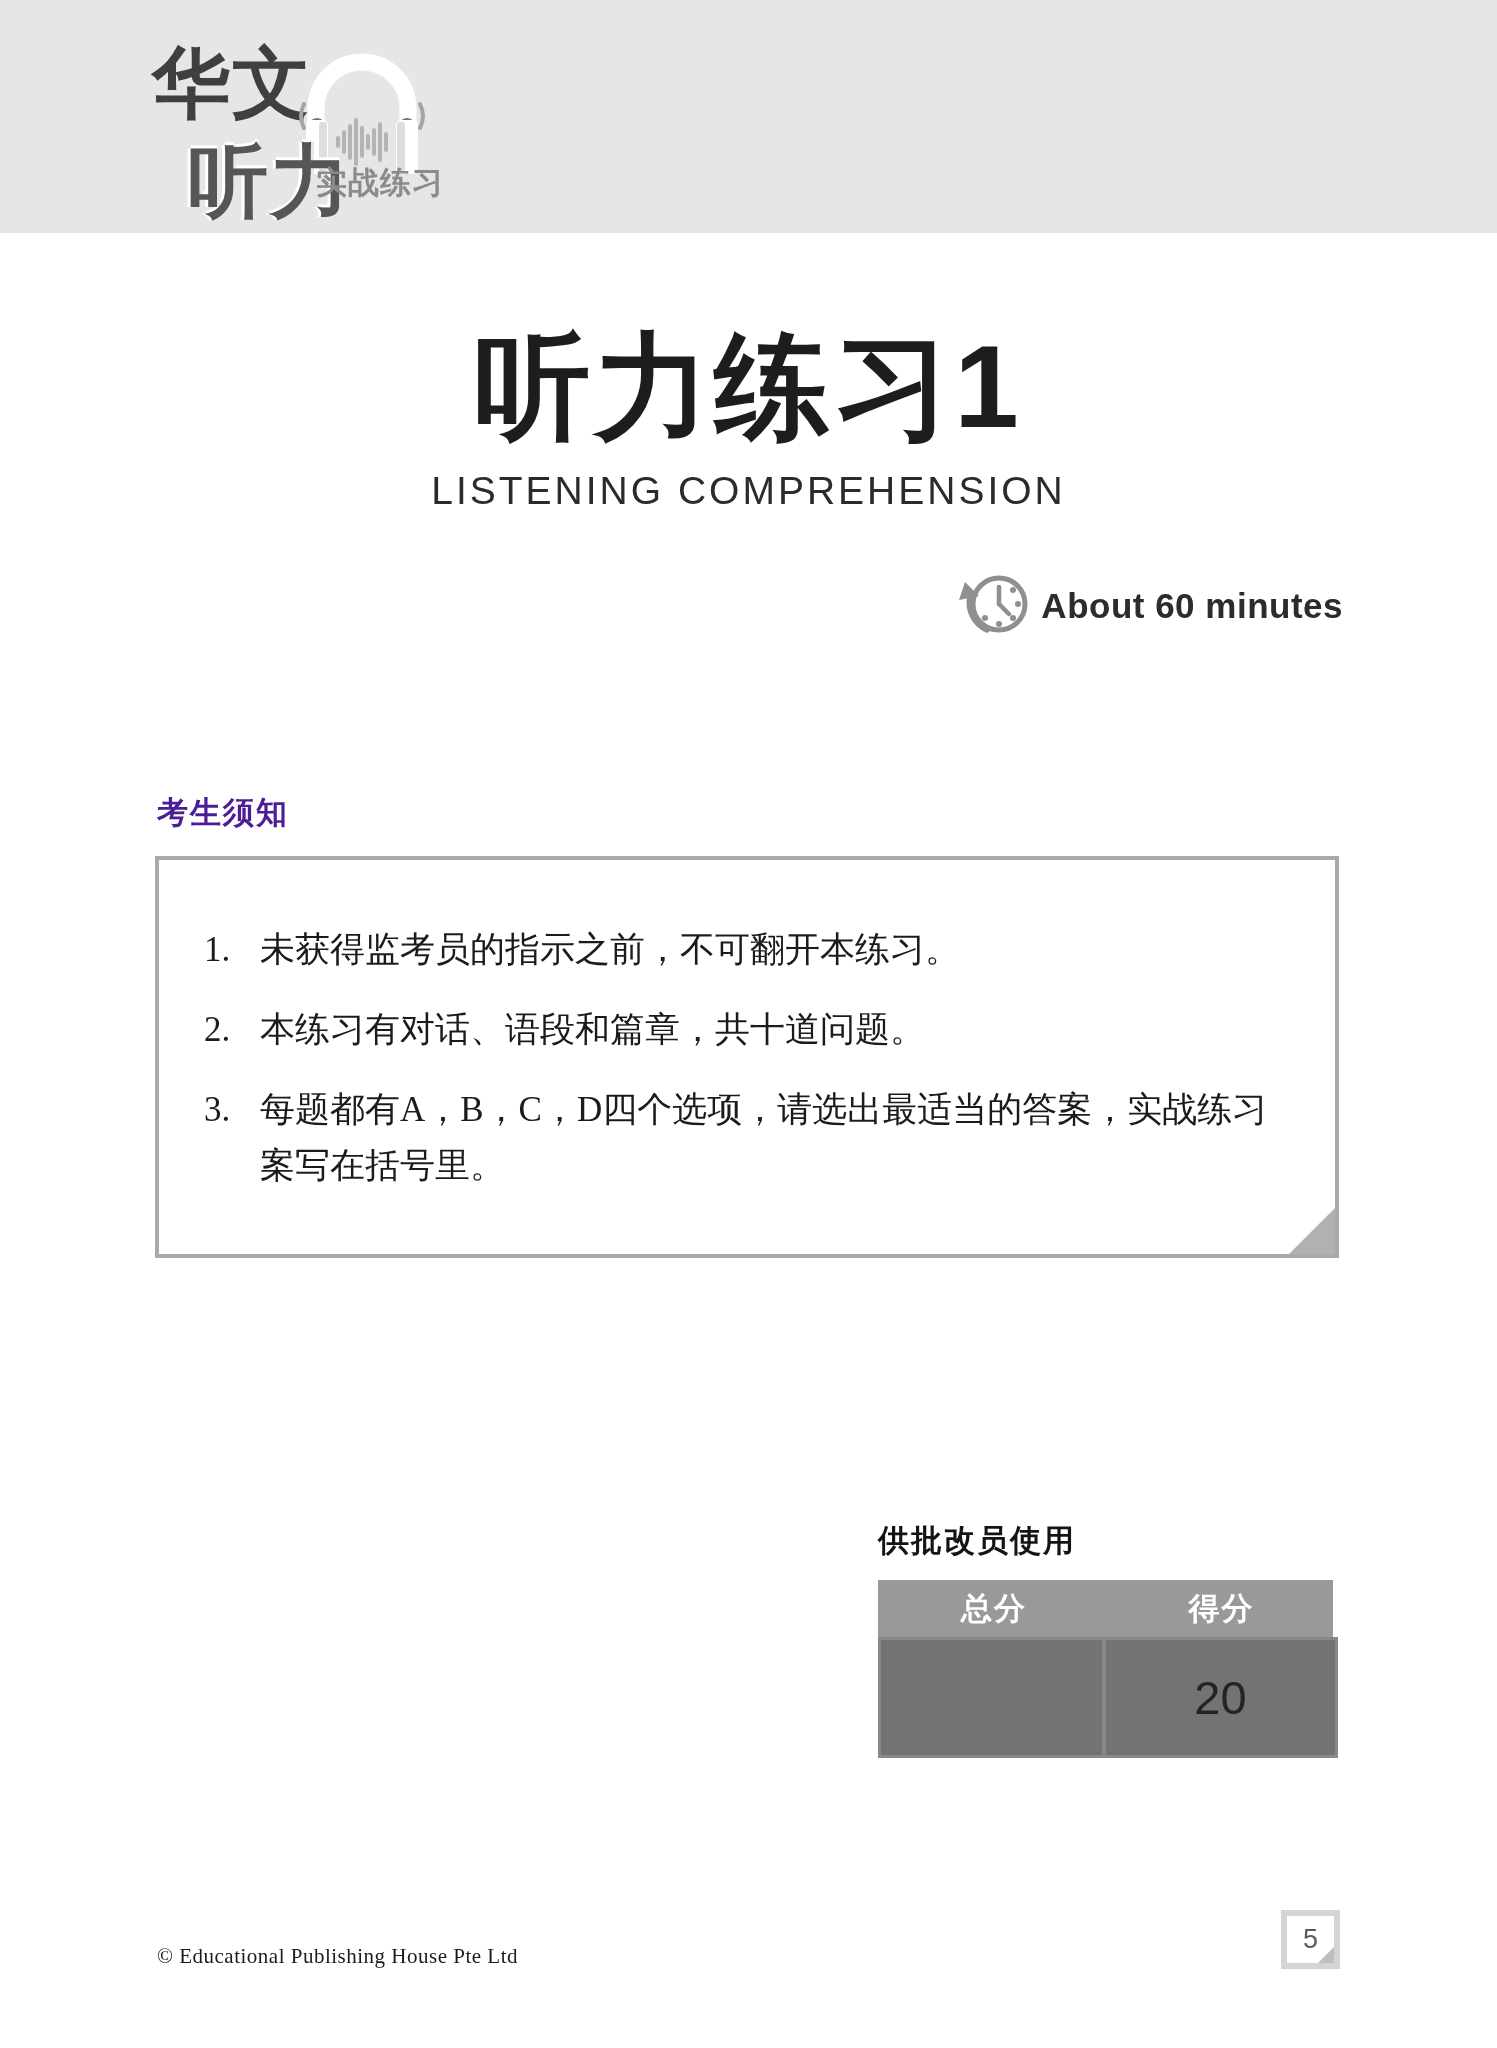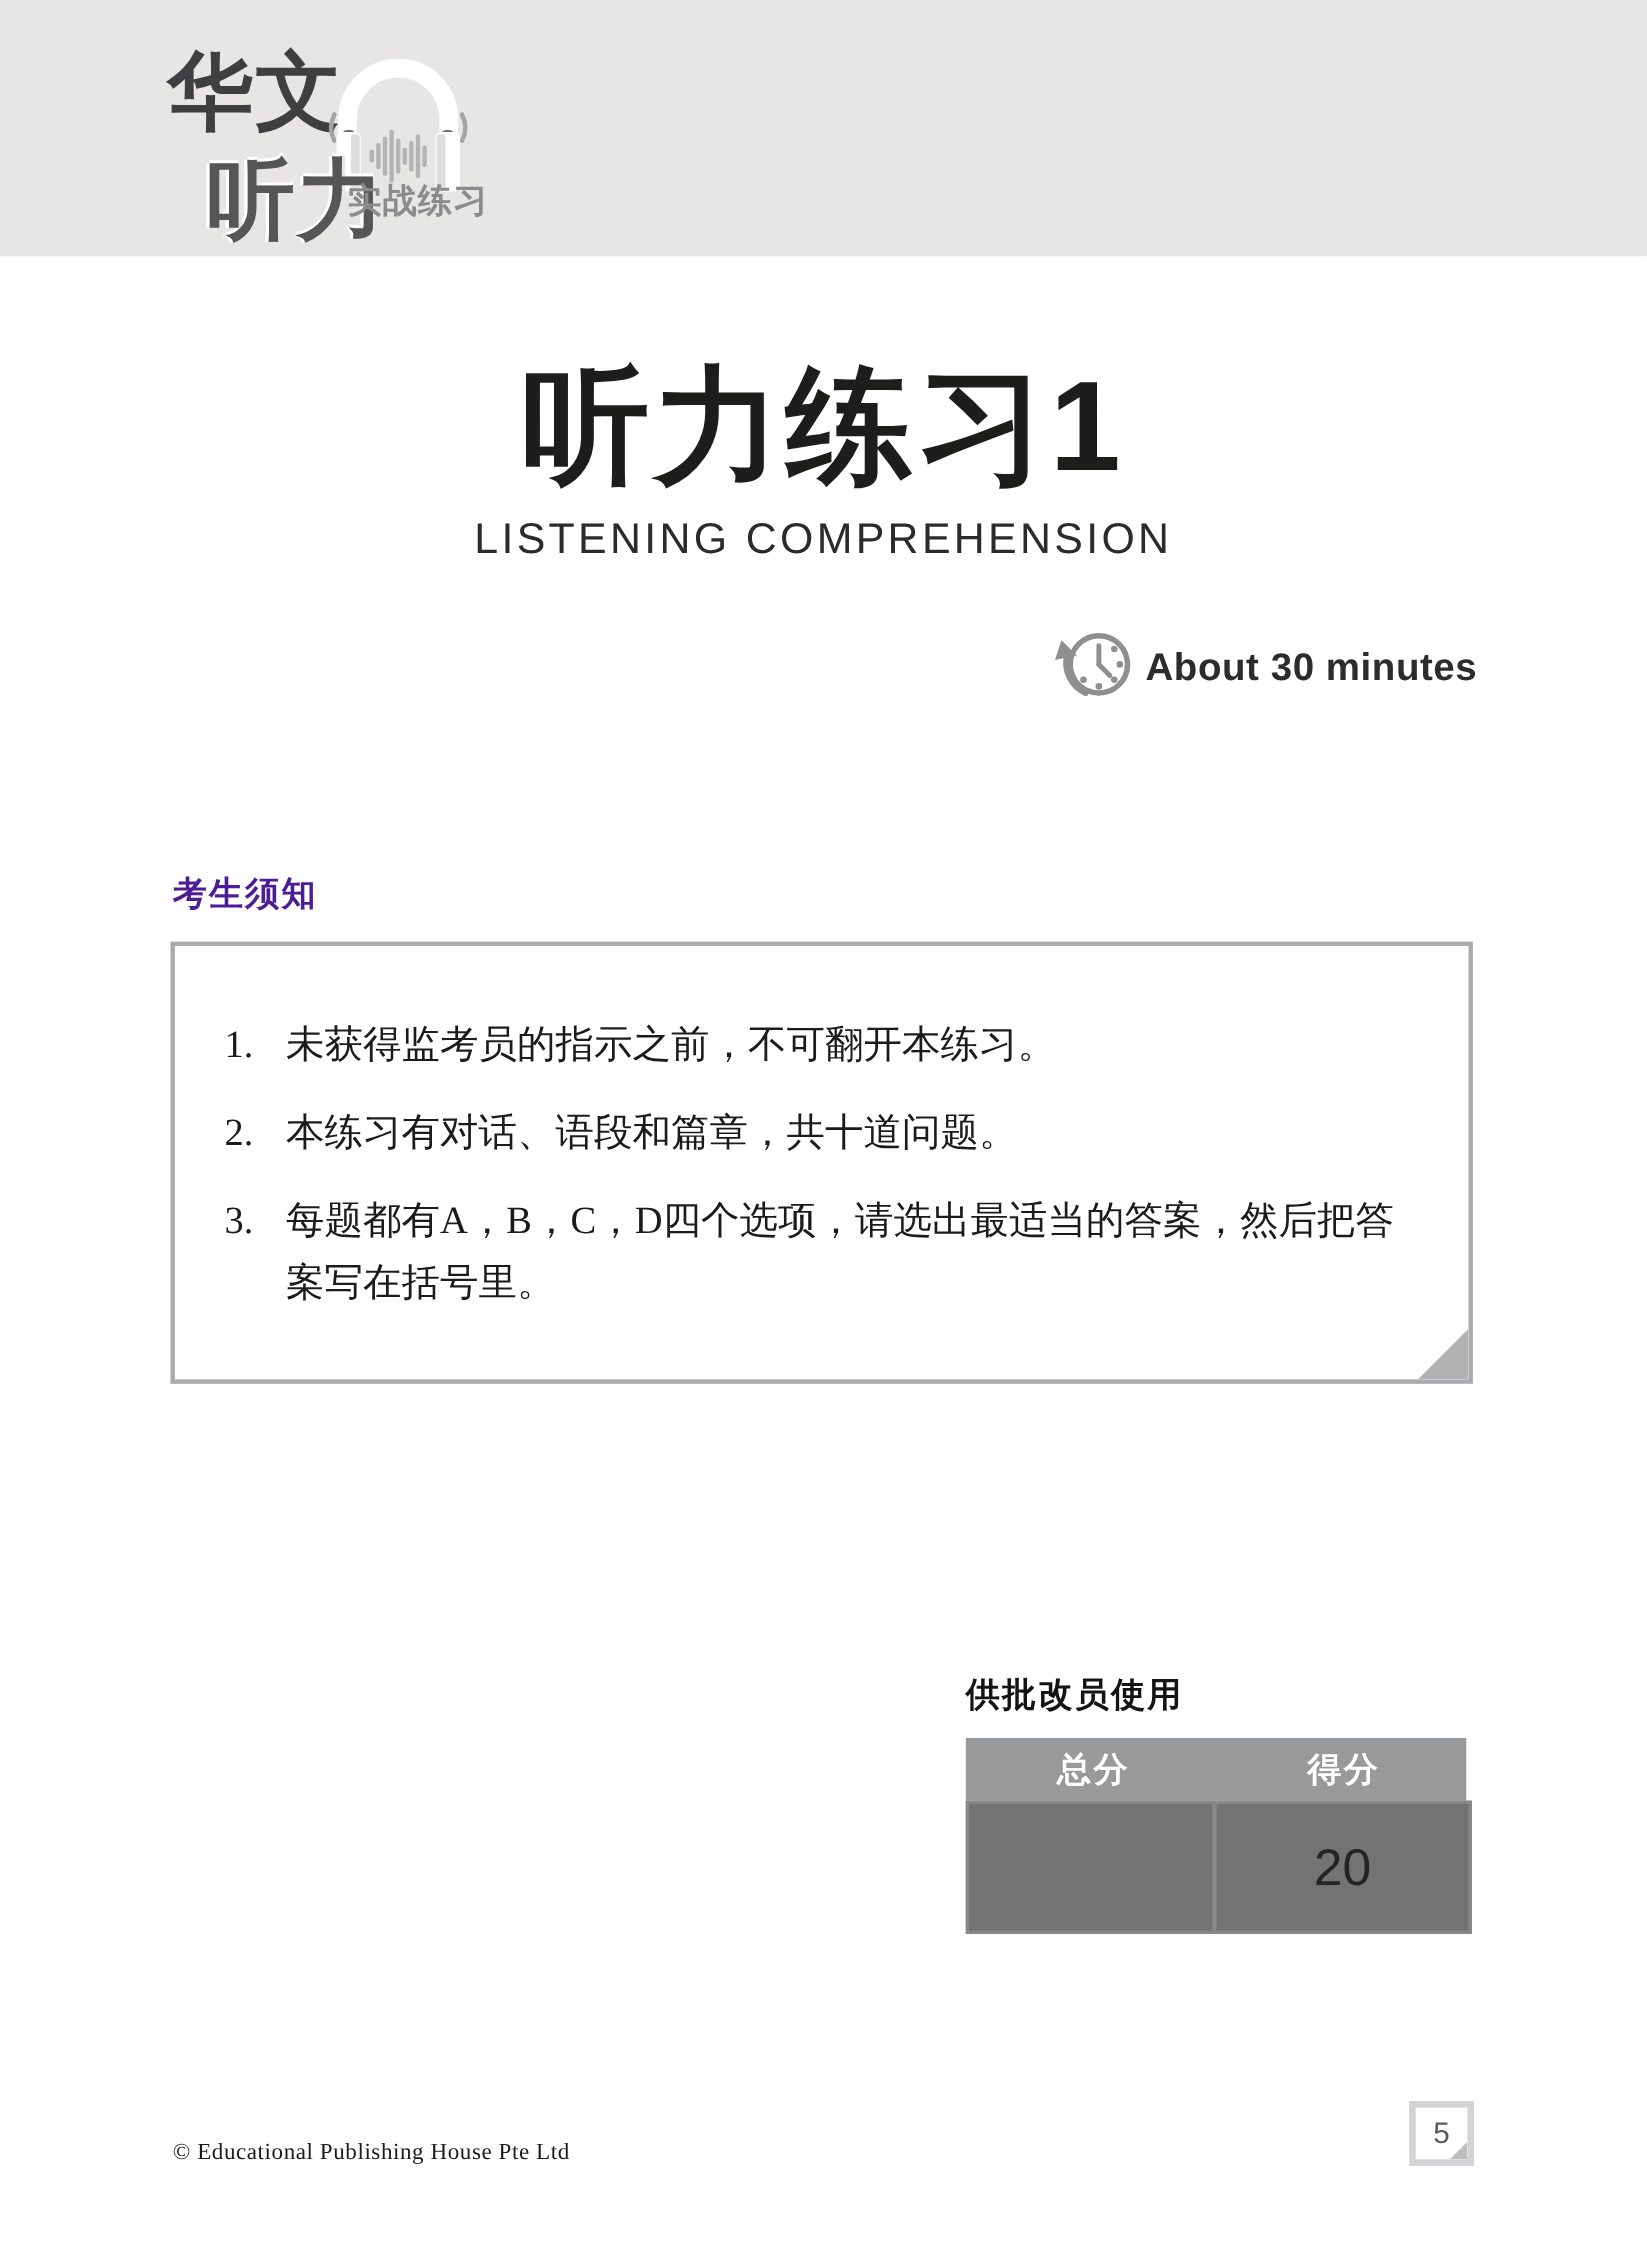--- a/index.html
+++ b/index.html
@@ -197,21 +197,21 @@
           <circle cx="61" cy="34" r="3"></circle>
           <circle cx="56" cy="48" r="3"></circle>
           <circle cx="42" cy="54" r="3"></circle>
           <circle cx="28" cy="48" r="3"></circle>
         </g>
 
         <path d="M30,60 A30,30 0 0 1 13,26" stroke="#8e8f91" stroke-width="5.5" fill="none" stroke-linecap="round"></path>
         <path d="M2,30 L22,26 L8,12 Z" fill="#8e8f91"></path>
       </svg>
     </span>
-    <span class="duration-label">About 30 minutes</span>
+    <span class="duration-label">About 60 minutes</span>
   </div>
 
   <div class="notice-heading">考生须知</div>
 
   <div class="notice-box">
     <ol class="notice-list">
       <li>
         <span class="notice-num">1.</span>
         <span class="notice-text">
           <span class="notice-line">未获得监考员的指示之前，不可翻开本练习。</span>
@@ -219,21 +219,21 @@
       </li>
       <li>
         <span class="notice-num">2.</span>
         <span class="notice-text">
           <span class="notice-line">本练习有对话、语段和篇章，共十道问题。</span>
         </span>
       </li>
       <li>
         <span class="notice-num">3.</span>
         <span class="notice-text">
-          <span class="notice-line">每题都有A，B，C，D四个选项，请选出最适当的答案，然后把答</span>
+          <span class="notice-line">每题都有A，B，C，D四个选项，请选出最适当的答案，实战练习</span>
           <span class="notice-line">案写在括号里。</span>
         </span>
       </li>
     </ol>
     <div class="fold-corner"></div>
   </div>
 
   <div class="marker-heading">供批改员使用</div>
 
   <div class="score-table">

